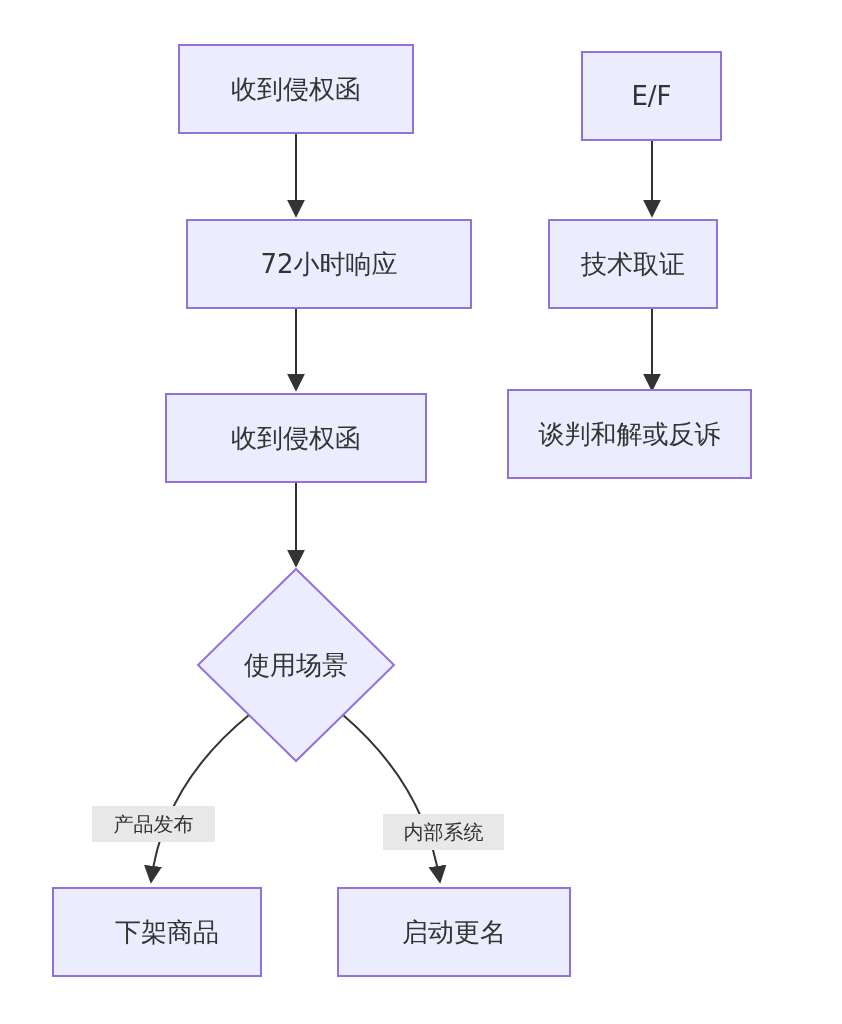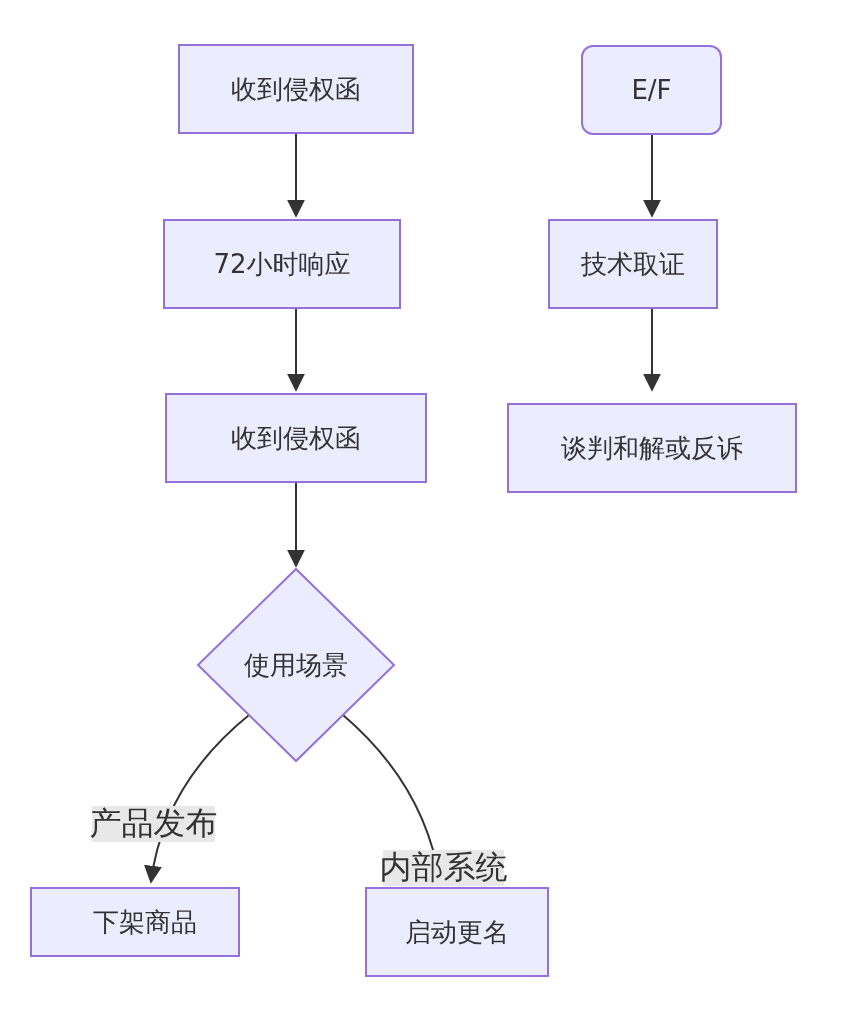--- a/index.html
+++ b/index.html
@@ -53,35 +53,35 @@
     text-align: right;
   }
   .edge-label {
     position: absolute;
     box-sizing: border-box;
     display: flex;
     align-items: center;
     justify-content: center;
     background: var(--edge-label-bg, #e8e8e8);
     color: var(--text-color, #333333);
-    font-size: 32px;
+    font-size: 20px;
     white-space: nowrap;
   }
   
   #n-receive   { left: 178px; top: 44px;  width: 236px; height: 90px; text-align: right; }
-  #n-respond   { left: 163px; top: 219px; width: 238px; height: 90px; }
+  #n-respond   { left: 186px; top: 219px; width: 286px; height: 90px; }
   #n-freeze    { left: 165px; top: 393px; width: 262px; height: 90px; }
   #n-scenario  { left: 199px; top: 621px; width: 194px; height: 88px; }
-  #n-remove    { left: 30px;  top: 887px; width: 210px; height: 70px; padding-left: 20px; }
-  #n-rename    { left: 337px; top: 887px; width: 184px; height: 90px; margin-left: 28px; }
-  #n-ef        { left: 581px; top: 45px;  width: 141px; height: 90px; border-radius: 12px; }
+  #n-remove    { left: 52px;  top: 887px; width: 210px; height: 90px; padding-left: 20px; }
+  #n-rename    { left: 337px; top: 887px; width: 234px; height: 90px; }
+  #n-ef        { left: 581px; top: 51px;  width: 141px; height: 90px; }
   #n-forensics { left: 548px; top: 219px; width: 170px; height: 90px; }
-  #n-settle    { left: 507px; top: 403px; width: 290px; height: 90px; }
+  #n-settle    { left: 507px; top: 389px; width: 245px; height: 90px; }
   #l-release   { left: 92px;  top: 806px; width: 123px; height: 36px; }
-  #l-internal  { left: 383px; top: 850px; width: 121px; height: 36px; }
+  #l-internal  { left: 383px; top: 814px; width: 121px; height: 36px; }
 </style>
 </head>
 <body>
 
 <div class="stage">
 
   <svg class="edge-layer" viewBox="0 0 842 1024" xmlns="http://www.w3.org/2000/svg">
     <defs>
       <marker id="arrow" viewBox="0 0 10 10" refX="9" refY="5" markerWidth="9" markerHeight="9" orient="auto-start-reverse">
         <path class="arrowhead" d="M 0 0 L 10 5 L 0 10 z"></path>

